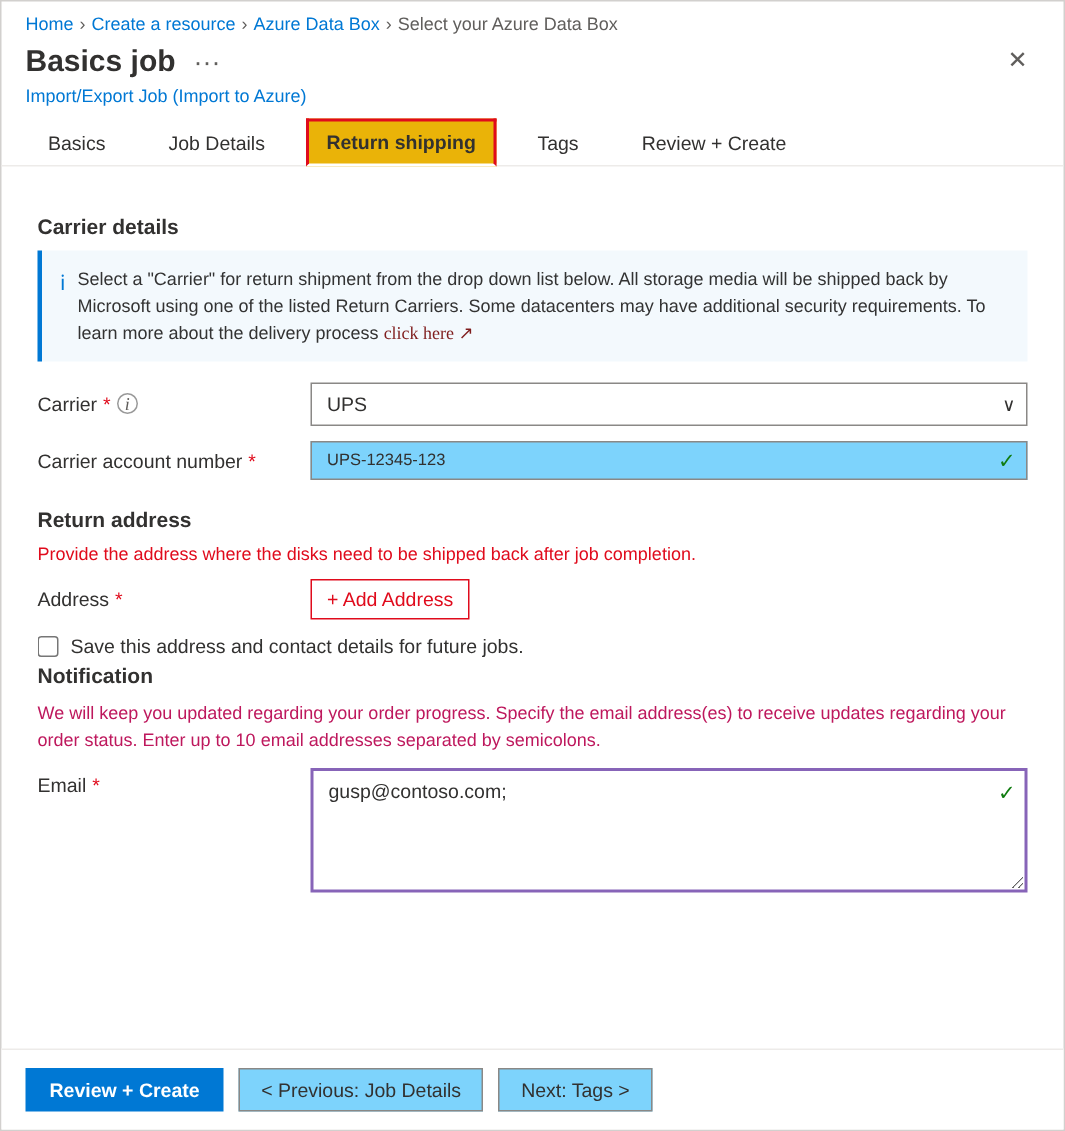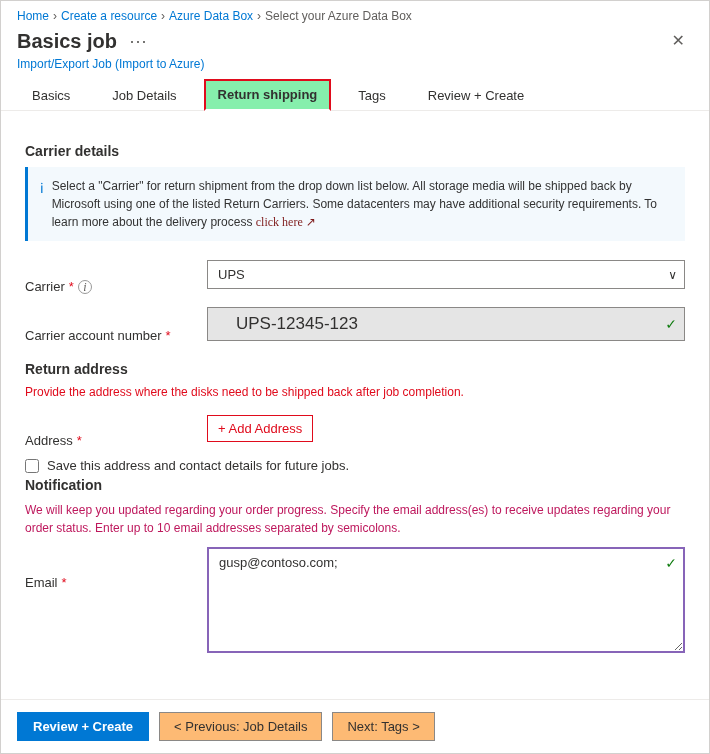--- a/index.html
+++ b/index.html
@@ -84,21 +84,21 @@
       border-bottom: none;
       margin-bottom: -1px;
       background: none;
       white-space: nowrap;
     }
     .tab.active {
       border: 2px solid #e00b1c;
       border-bottom: 2px solid #fff;
       font-weight: 600;
       color: #323130;
-      background: #86efac;
+      background: #eab308;
       padding: 6px 12px;
     }
     .content {
       padding: 16px 24px;
       flex: 1;
       overflow-y: auto;
     }
     .section-title {
       font-size: 14px;
       font-weight: 600;
@@ -133,23 +133,22 @@
       align-items: center;
       margin-bottom: 10px;
       gap: 12px;
     }
     .form-label {
       width: 170px;
       font-size: 13px;
       color: #323130;
       flex-shrink: 0;
       display: flex;
-      align-items: flex-end;
+      align-items: flex-start;
       gap: 4px;
-      margin-top: 24px;
     }
     .required { color: #e00b1c; }
     .help-icon {
       color: #605e5c;
       font-size: 12px;
       cursor: pointer;
       border: 1px solid #999;
       border-radius: 50%;
       width: 14px;
       height: 14px;
@@ -180,25 +179,25 @@
       position: absolute;
       right: 8px;
       top: 50%;
       transform: translateY(-50%);
       color: #323130;
       pointer-events: none;
       font-size: 12px;
     }
     .input-field {
       width: 100%;
-      padding: 6px 32px 6px 28px;
+      padding: 6px 32px 6px 10px;
       border: 1px solid #8a8886;
-      font-size: 17px;
-      color: #323130;
-      background: #e5e5e5;
+      font-size: 11px;
+      color: #323130;
+      background: #7dd3fc;
       outline: none;
     }
     .input-valid-icon {
       position: absolute;
       right: 8px;
       top: 50%;
       transform: translateY(-50%);
       color: #107c10;
       font-size: 14px;
     }
@@ -238,21 +237,21 @@
       color: #323130;
     }
     .notification-desc {
       font-size: 12px;
       color: #be185d;
       margin-bottom: 10px;
       line-height: 1.5;
     }
     .email-textarea {
       width: 100%;
-      height: 106px;
+      height: 83px;
       padding: 6px 10px;
       border: 2px solid #8764b8;
       font-size: 13px;
       color: #323130;
       background: #fff;
       outline: none;
       resize: vertical;
       font-family: inherit;
     }
     .email-valid-icon {
@@ -273,21 +272,21 @@
     .btn-primary {
       background: #0078d4;
       color: #fff;
       border: none;
       padding: 7px 16px;
       font-size: 13px;
       cursor: pointer;
       font-weight: 600;
     }
     .btn-secondary {
-      background: #fdba74;
+      background: #7dd3fc;
       color: #323130;
       border: 1px solid #8a8886;
       padding: 6px 14px;
       font-size: 13px;
       cursor: pointer;
     }
     .email-row {
       display: flex;
       align-items: flex-start;
       margin-bottom: 10px;

